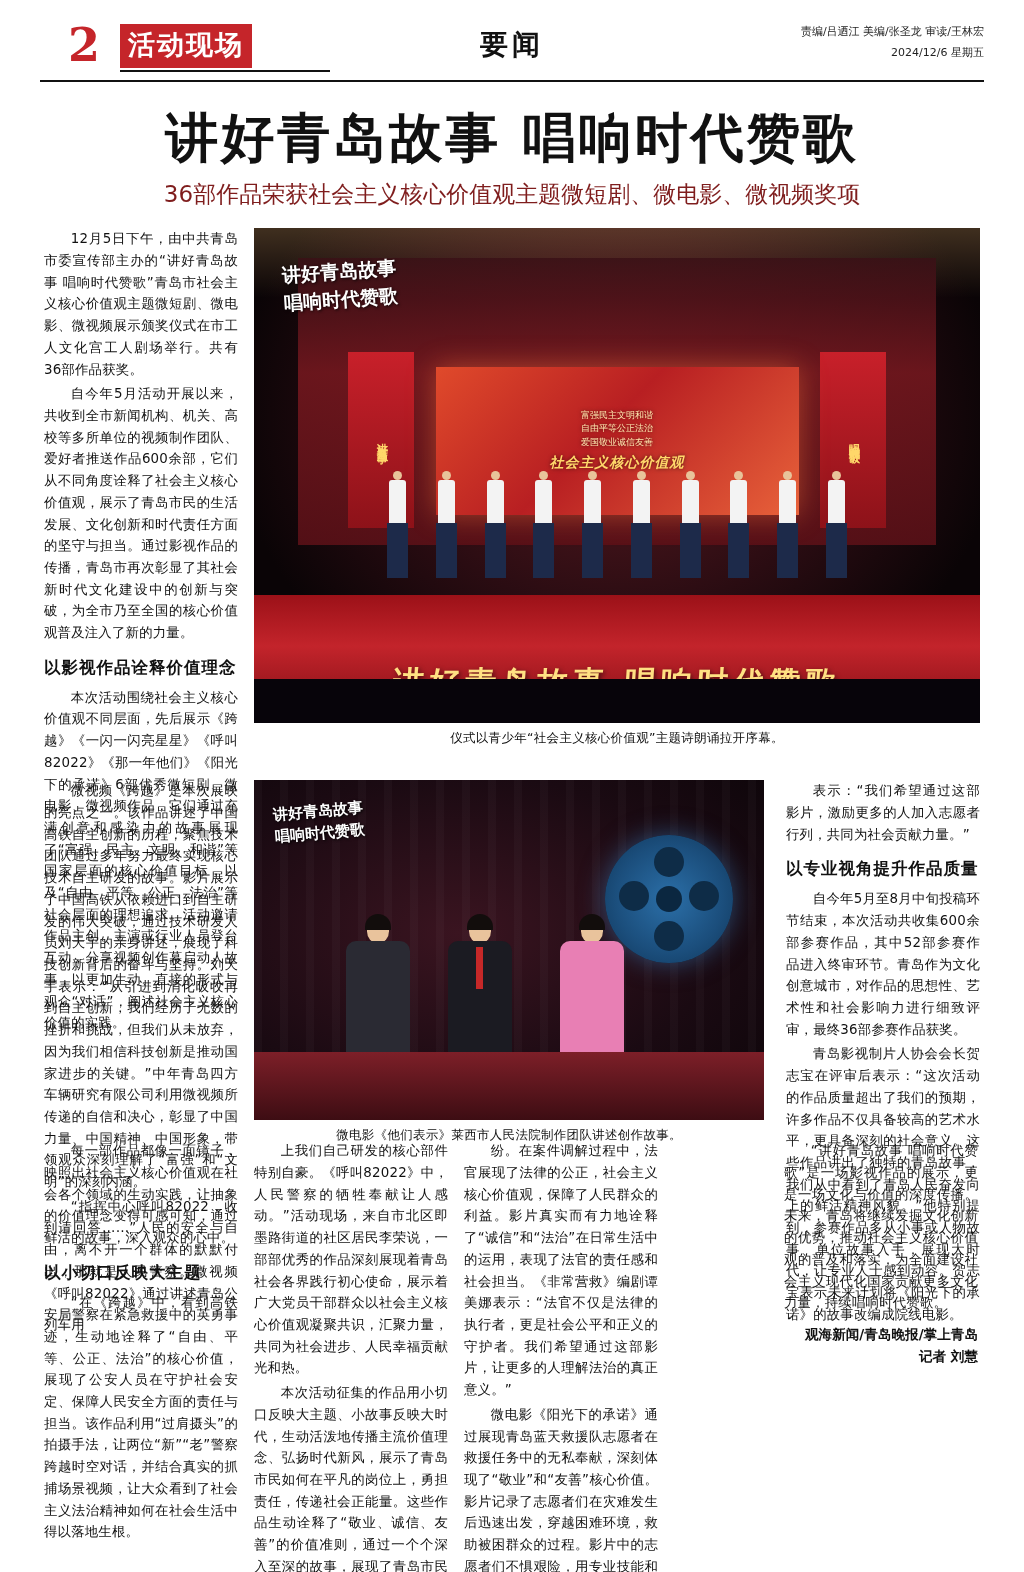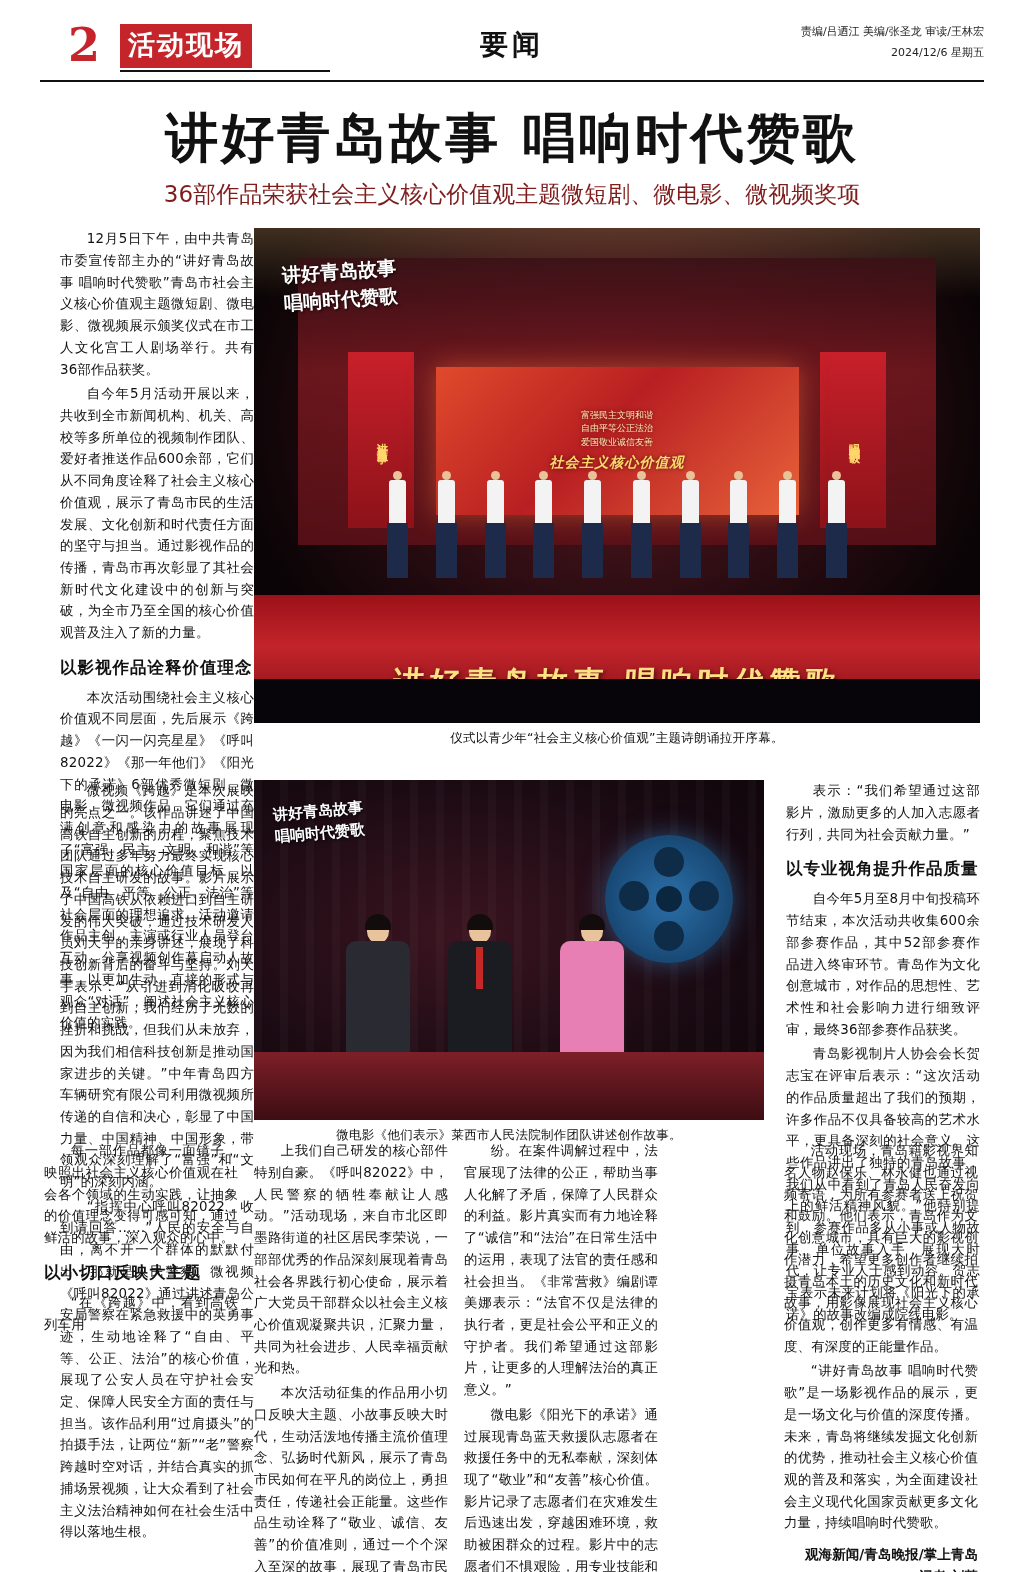--- a/index.html
+++ b/index.html
@@ -14,21 +14,21 @@
   .section-title{position:absolute;left:0;right:0;top:18px;text-align:center;font-size:28px;font-weight:bold;letter-spacing:4px;}
   .masthead-right{position:absolute;right:0;top:14px;text-align:right;font-size:11px;line-height:1.9;color:#222;}
 
   
   .headline-wrap{margin:26px 44px 0 44px;}
   .headline{font-size:53px;font-weight:bold;letter-spacing:3px;text-align:center;line-height:1.12;font-family:"DejaVu Sans","Liberation Sans",sans-serif;}
   .subhead{margin-top:12px;font-size:23px;text-align:center;letter-spacing:0px;color:#7f1d1d;}
 
   
   .content{position:relative;margin:18px 44px 0 44px;}
-  .col-a{position:absolute;left:0;top:0;width:194px;margin-left:16px;}
+  .col-a{position:absolute;left:0;top:0;width:194px;}
   .photo-main{position:absolute;left:210px;top:0;width:726px;}
 
   .imgbox{position:relative;overflow:hidden;background:#111;}
   .caption{font-size:12.5px;text-align:center;margin-top:7px;color:#111;letter-spacing:.3px;}
 
   p.t{font-size:13.4px;line-height:1.62;text-align:justify;margin:0 0 3px 0;text-indent:2em;letter-spacing:.2px;}
   h3.sub{font-size:16.5px;font-weight:bold;margin:13px 0 8px 0;letter-spacing:1px;}
 
   .lower{position:relative;margin:0 44px;}
   .lcol{position:absolute;width:194px;}
@@ -255,25 +255,24 @@
       <p class="t">“在《跨越》中，看到高铁列车用</p>
     </div>
 
     <div class="lcol c2">
       <p class="t">上我们自己研发的核心部件特别自豪。《呼叫82022》中，人民警察的牺牲奉献让人感动。”活动现场，来自市北区即墨路街道的社区居民李荣说，一部部优秀的作品深刻展现着青岛社会各界践行初心使命，展示着广大党员干部群众以社会主义核心价值观凝聚共识，汇聚力量，共同为社会进步、人民幸福贡献光和热。</p>
       <p class="t">本次活动征集的作品用小切口反映大主题、小故事反映大时代，生动活泼地传播主流价值理念、弘扬时代新风，展示了青岛市民如何在平凡的岗位上，勇担责任，传递社会正能量。这些作品生动诠释了“敬业、诚信、友善”的价值准则，通过一个个深入至深的故事，展现了青岛市民在新时代的社会责任与担当。</p>
 
     </div>
 
     <div class="lcol c3">
-      <p class="t">纷。在案件调解过程中，法官展现了法律的公正，帮助当事人化解了矛盾，保障了人民群众的利益。影片真实而有力地诠释了“诚信”和“法治”在日常生活中的运用，表现了法官的责任感和社会担当。《非常营救》编剧谭美娜表示：“法官不仅是法律的执行者，更是社会公平和正义的守护者。我们希望通过这部影片，让更多的人理解法治的真正意义。”</p>
+      <p class="t">纷。在案件调解过程中，法官展现了法律的公正，社会主义核心价值观，保障了人民群众的利益。影片真实而有力地诠释了“诚信”和“法治”在日常生活中的运用，表现了法官的责任感和社会担当。《非常营救》编剧谭美娜表示：“法官不仅是法律的执行者，更是社会公平和正义的守护者。我们希望通过这部影片，让更多的人理解法治的真正意义。”</p>
       <p class="t">微电影《阳光下的承诺》通过展现青岛蓝天救援队志愿者在救援任务中的无私奉献，深刻体现了“敬业”和“友善”核心价值。影片记录了志愿者们在灾难发生后迅速出发，穿越困难环境，救助被困群众的过程。影片中的志愿者们不惧艰险，用专业技能和无私的爱心守护生命，展现了新时代青岛市民的无畏精神和无私奉献。真实的救援事迹让观众感动不已，也进一步激发了全社会对公益事业的关注和参与。志愿者林波现场</p>
     </div>
 
     <div class="lcol c5" style="width:194px;">
-      <p class="t">活动现场，青岛籍影视界知名人物赵保乐、林永健也通过视频寄语，为所有参赛者送上祝贺和鼓励。他们表示，青岛作为文化创意城市，具有巨大的影视创作潜力，希望更多创作者继续拍摄青岛本土的历史文化和新时代故事，用影像展现社会主义核心价值观，创作更多有情感、有温度、有深度的正能量作品。</p>
       <p class="t">“讲好青岛故事 唱响时代赞歌”是一场影视作品的展示，更是一场文化与价值的深度传播。未来，青岛将继续发掘文化创新的优势，推动社会主义核心价值观的普及和落实，为全面建设社会主义现代化国家贡献更多文化力量，持续唱响时代赞歌。</p>
       <div class="sig">观海新闻/青岛晚报/掌上青岛</div>
       <div class="sig" style="margin-top:0;">记者 刘慧</div>
     </div>
   </div>
 
 </div>
 
 </body></html>

